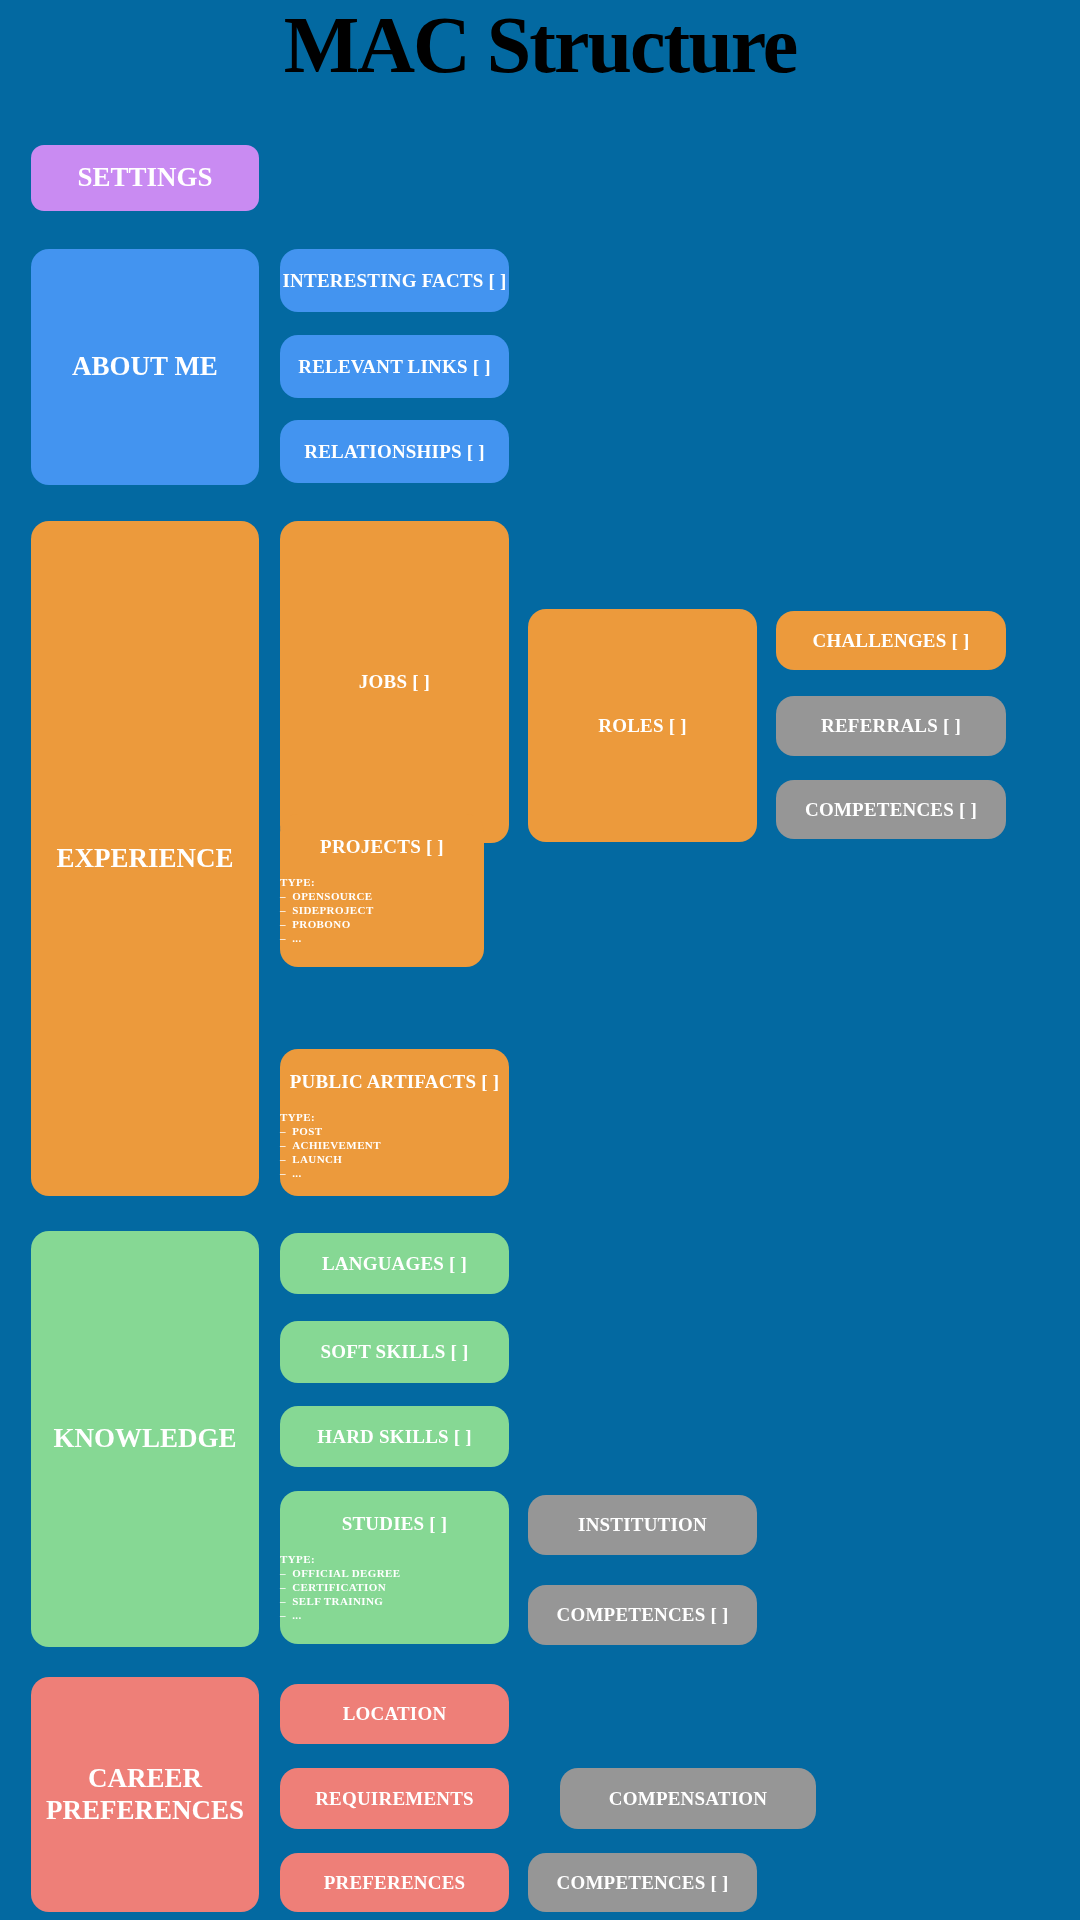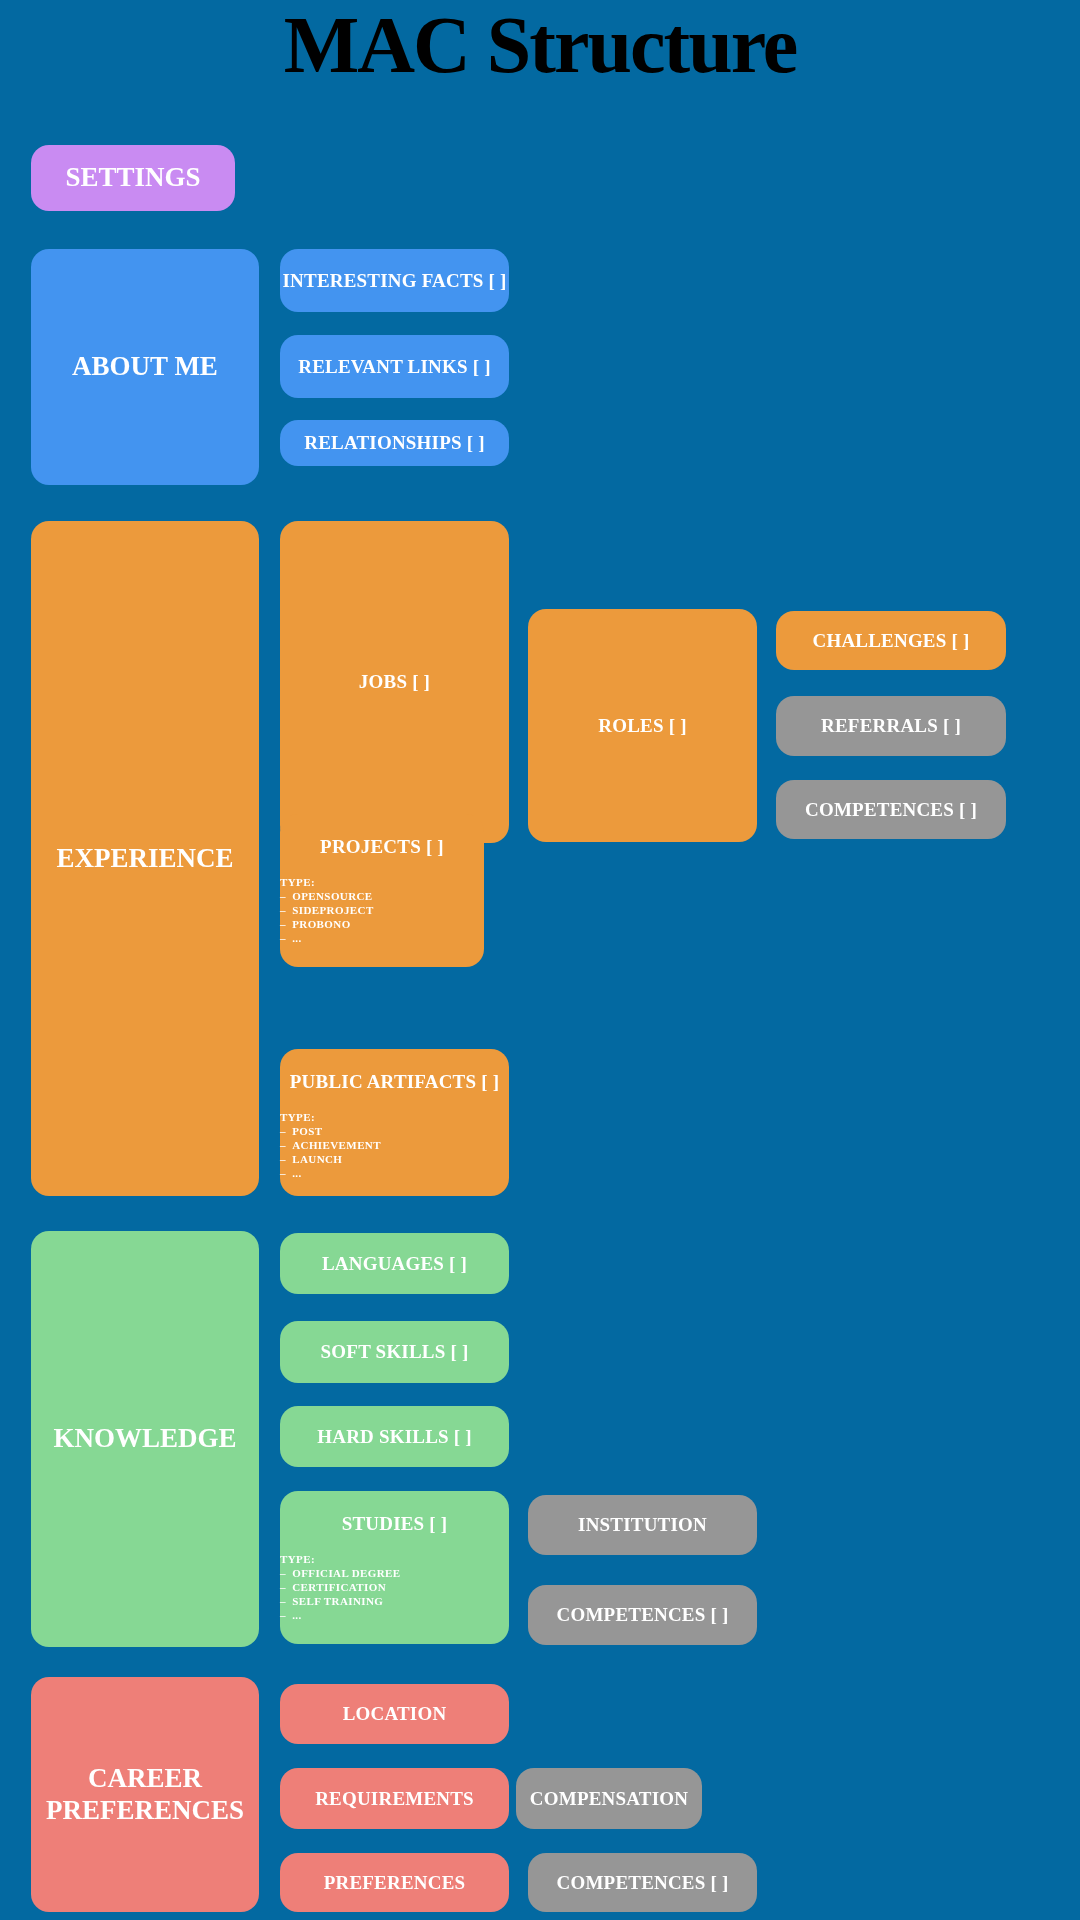--- a/index.html
+++ b/index.html
@@ -28,47 +28,47 @@
   .green  { background:#86D894; }
   .salmon { background:#EE7F78; }
   .gray   { background:#969696; }
 
   
   .list-box .header { margin-top:22px; text-align:center; font-size:19px; letter-spacing:0.2px; }
   .list-box .type-list { margin-top:17px; font-size:11px; line-height:14px; letter-spacing:0.4px; }
   .type-item::before { content:"\2013\00a0\00a0"; }
 
   
-  .b-settings      { left:31px;  top:145px;  width:204px; height:66px; }
+  .b-settings      { left:31px;  top:145px;  width:228px; height:66px;border-radius:13px; }
   .b-about-me      { left:31px;  top:249px;  width:228px; height:236px; }
   .b-experience    { left:31px;  top:521px;  width:228px; height:675px; }
   .b-knowledge     { left:31px;  top:1231px; width:228px; height:416px; }
   .b-career-prefs  { left:31px;  top:1677px; width:228px; height:235px; }
 
   
   .b-interesting   { left:280px; top:249px;  width:229px; height:63px; }
   .b-links         { left:280px; top:335px;  width:229px; height:63px; }
-  .b-relationships { left:280px; top:420px;  width:229px; height:46px; }
+  .b-relationships { left:280px; top:420px;  width:229px; height:63px; }
   .b-jobs          { left:280px; top:521px;  width:229px; height:322px; }
   .b-projects      { left:280px; top:814px;  width:204px; height:153px; }
   .b-artifacts     { left:280px; top:1049px; width:229px; height:147px; }
   .b-languages     { left:280px; top:1233px; width:229px; height:61px; }
   .b-soft-skills   { left:280px; top:1321px; width:229px; height:62px; }
   .b-hard-skills   { left:280px; top:1406px; width:229px; height:61px; }
   .b-studies       { left:280px; top:1491px; width:229px; height:153px; }
   .b-location      { left:280px; top:1684px; width:229px; height:60px; }
   .b-requirements  { left:280px; top:1768px; width:229px; height:61px; }
   .b-preferences   { left:280px; top:1853px; width:229px; height:59px; }
 
   
   .b-organization  { left:528px; top:523px;  width:229px; height:61px; }
   .b-roles         { left:528px; top:609px;  width:229px; height:233px; }
   .b-institution   { left:528px; top:1495px; width:229px; height:60px; }
   .b-competences-k { left:528px; top:1585px; width:229px; height:60px; }
-  .b-compensation  { left:516px; top:1768px; width:186px; height:61px; }
+  .b-compensation  { left:560px; top:1768px; width:256px; height:61px; }
   .b-competences-c { left:528px; top:1853px; width:229px; height:59px; }
 
   
   .b-challenges    { left:776px; top:611px;  width:230px; height:59px; }
   .b-referrals     { left:776px; top:696px;  width:230px; height:60px; }
   .b-competences-r { left:776px; top:780px;  width:230px; height:59px; }
 </style>
 </head>
 <body>
 

